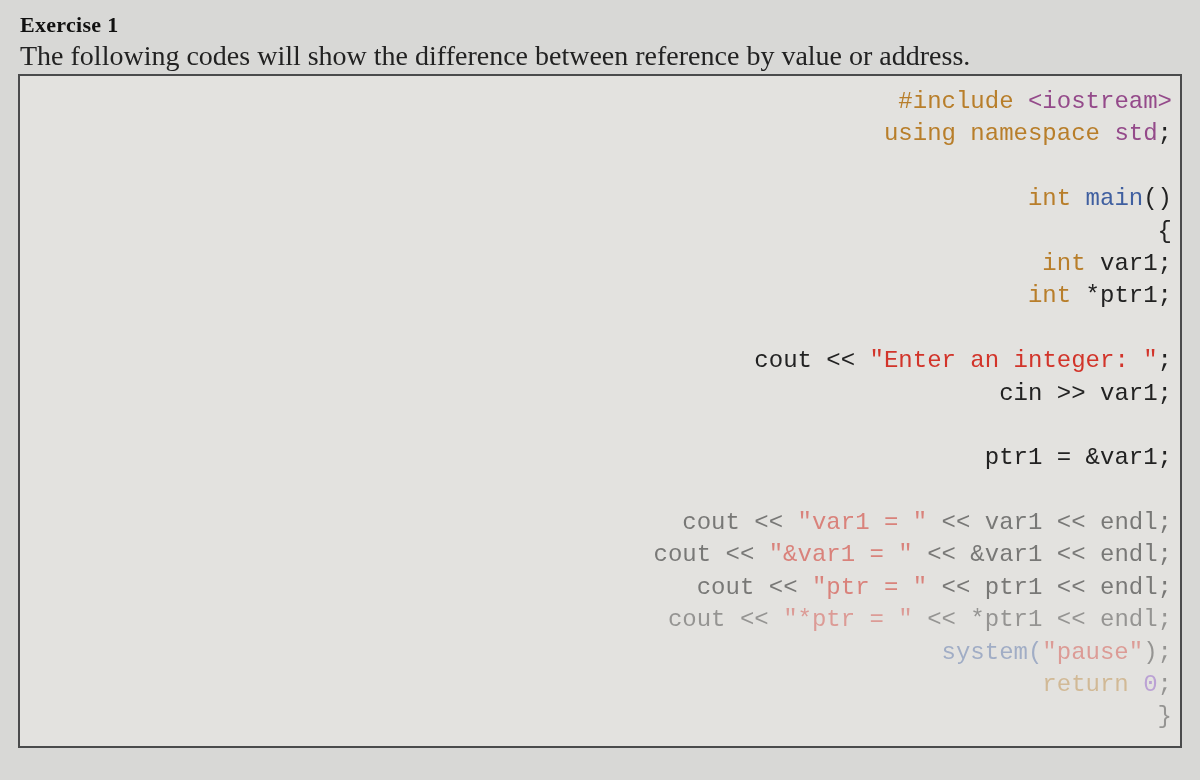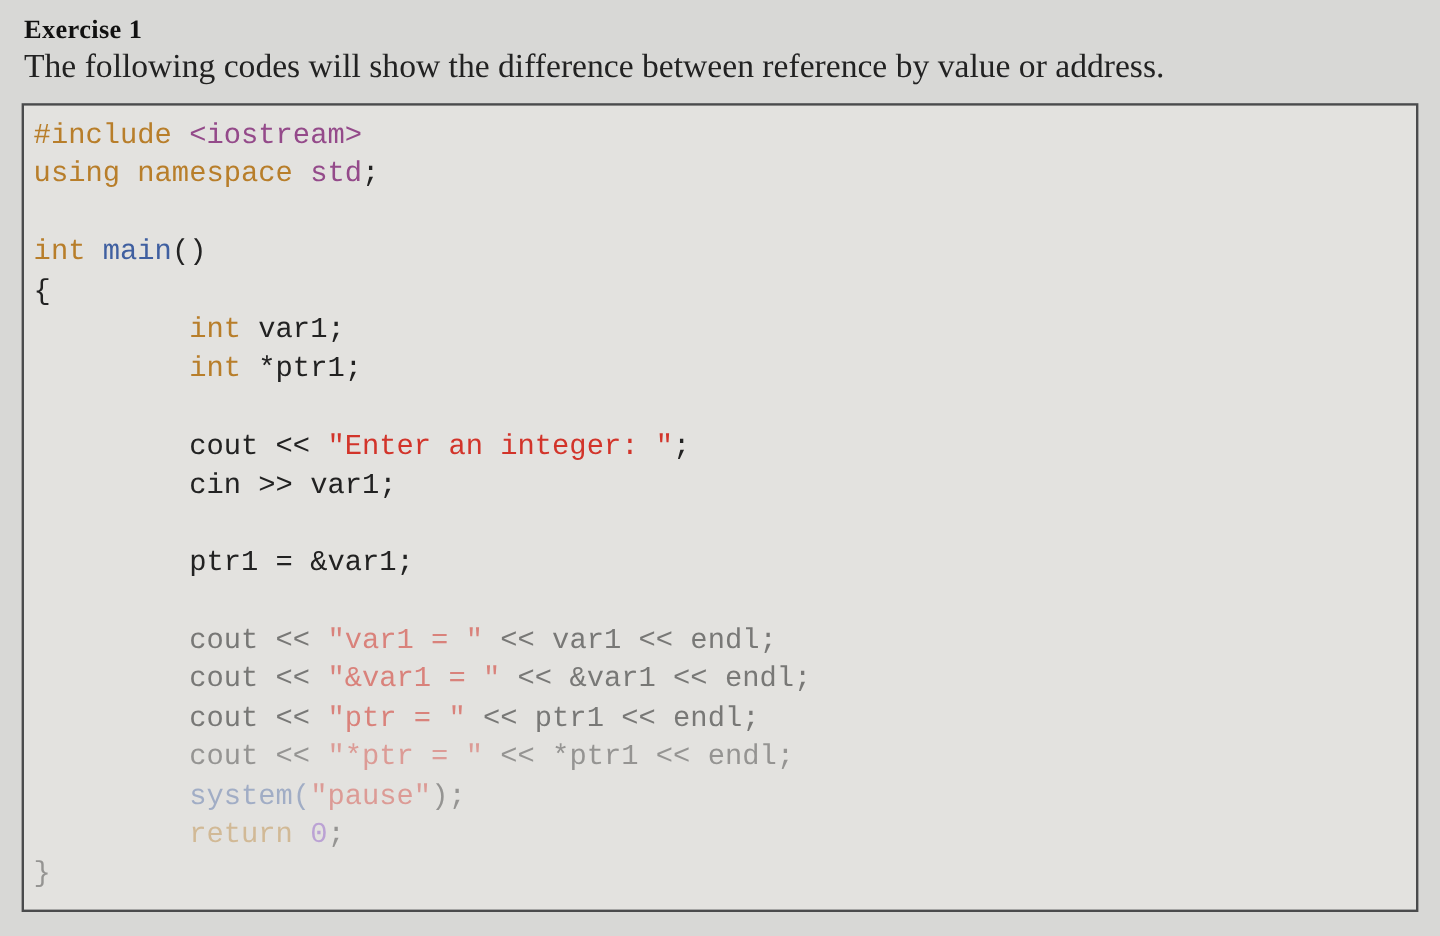--- a/index.html
+++ b/index.html
@@ -17,31 +17,32 @@
   .heading {
     font-size: 22px;
     font-weight: bold;
     color: #111;
     margin: 4px 0 2px 2px;
     letter-spacing: 0.3px;
   }
   .intro {
     font-size: 28px;
     color: #222;
-    margin: 2px 0 14px 2px;
+    margin: 2px 0 2px 2px;
     font-family: Georgia, 'Times New Roman', serif;
   }
   .codebox {
     border: 2px solid #4a4b4c;
     background: #e3e2df;
     padding: 10px 8px 12px 8px;
     font-family: Consolas, 'Courier New', monospace;
     font-size: 24px;
     line-height: 1.35;
     white-space: pre;
+    text-align: right;
   }
   .kw { color: #b87e2a; }       
   .pre { color: #b87e2a; }
   .type { color: #944a8a; }     
   .func { color: #3f5fa0; }     
   .str { color: #d2342a; }      
   .num { color: #8044c4; }      
   .id  { color: #222; }         
   .punc{ color: #222; }
   .faded { opacity: 0.55; }     

